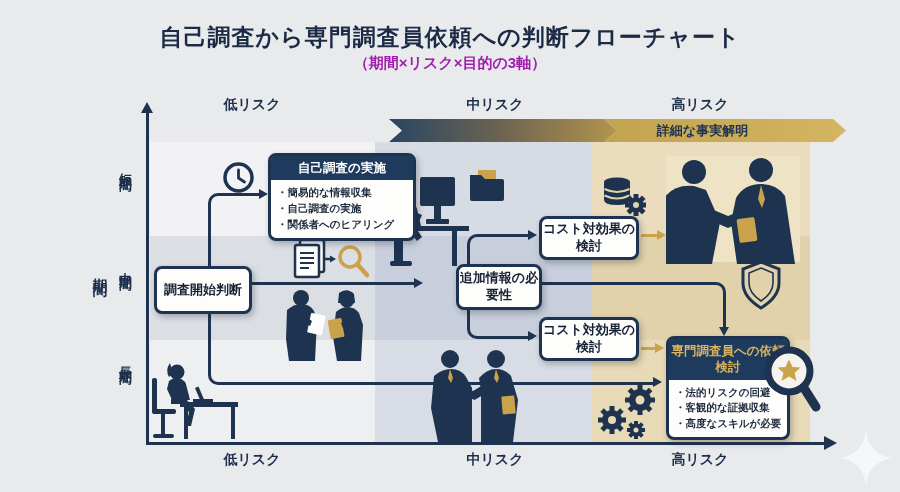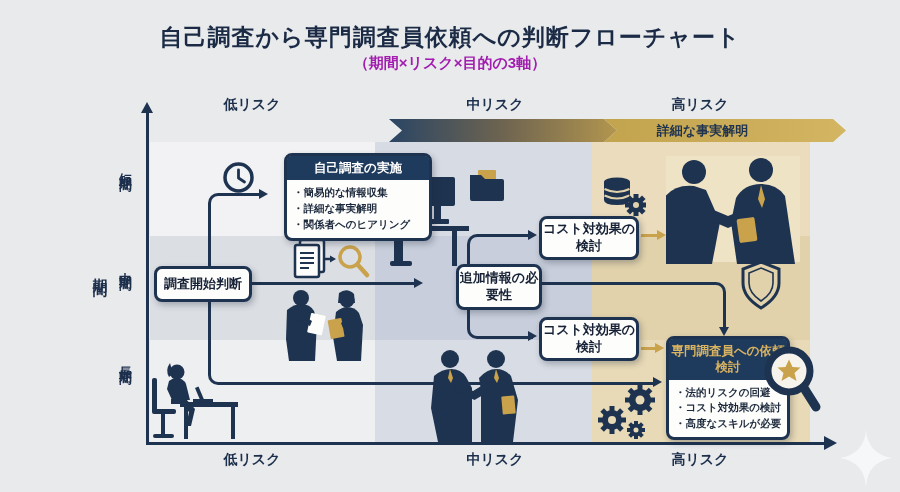--- a/index.html
+++ b/index.html
@@ -248,50 +248,50 @@
     <g transform="translate(40,48)" fill="#1e3350">
       <rect x="-9" y="-2" width="18" height="4"></rect>
       <rect x="-9" y="-2" width="18" height="4" transform="rotate(45)"></rect>
       <rect x="-9" y="-2" width="18" height="4" transform="rotate(90)"></rect>
       <rect x="-9" y="-2" width="18" height="4" transform="rotate(135)"></rect>
       <circle r="6.5"></circle>
         <circle r="2.5" fill="#e8dab6"></circle>
     </g>
   </svg>
 
-  <div class="abs box center" style="left:154px;top:266px;width:98px;height:36px;">
+  <div class="abs box center" style="left:154px;top:266px;width:98px;height:48px;">
     <span>調査開始判断</span>
   </div>
 
-  <div class="abs box" style="left:268px;top:153px;width:148px;margin-left:16px;">
+  <div class="abs box" style="left:268px;top:153px;width:148px;">
     <div class="hdr">自己調査の実施</div>
     <div class="bullets">
       <span>・簡易的な情報収集</span>
-      <span>・詳細な事実解明</span>
+      <span>・自己調査の実施</span>
       <span>・関係者へのヒアリング</span>
     </div>
   </div>
 
   <div class="abs box center" style="left:424px;top:264px;width:86px;height:46px;margin-left:32px;">
     <span>追加情報の必要性</span>
   </div>
 
   <div class="abs box center" style="left:539px;top:216px;width:100px;height:44px;">
     <span>コスト対効果の検討</span>
   </div>
 
   <div class="abs box center" style="left:539px;top:317px;width:100px;height:44px;">
     <span>コスト対効果の検討</span>
   </div>
 
   <div class="abs box" style="left:666px;top:336px;width:124px;">
     <div class="hdr goldtext">専門調査員への依頼検討</div>
     <div class="bullets">
       <span>・法的リスクの回避</span>
-      <span>・コスト対効果の検討</span>
+      <span>・客観的な証拠収集</span>
       <span>・高度なスキルが必要</span>
     </div>
   </div>
 
   <svg class="abs over" style="left:758px;top:338px;" width="66" height="80" viewBox="0 0 66 80">
     <circle cx="31" cy="33" r="21" fill="#f6f3ec" stroke="#1e3350" stroke-width="7"></circle>
     <polygon points="31,21.5 34.5,29 42.5,29.5 36.5,35 38.5,43 31,38.5 23.5,43 25.5,35 19.5,29.5 27.5,29" fill="#c9a24b"></polygon>
     <path d="M46 50 L58 69" stroke="#1e3350" stroke-width="9" stroke-linecap="round"></path>
   </svg>
 

